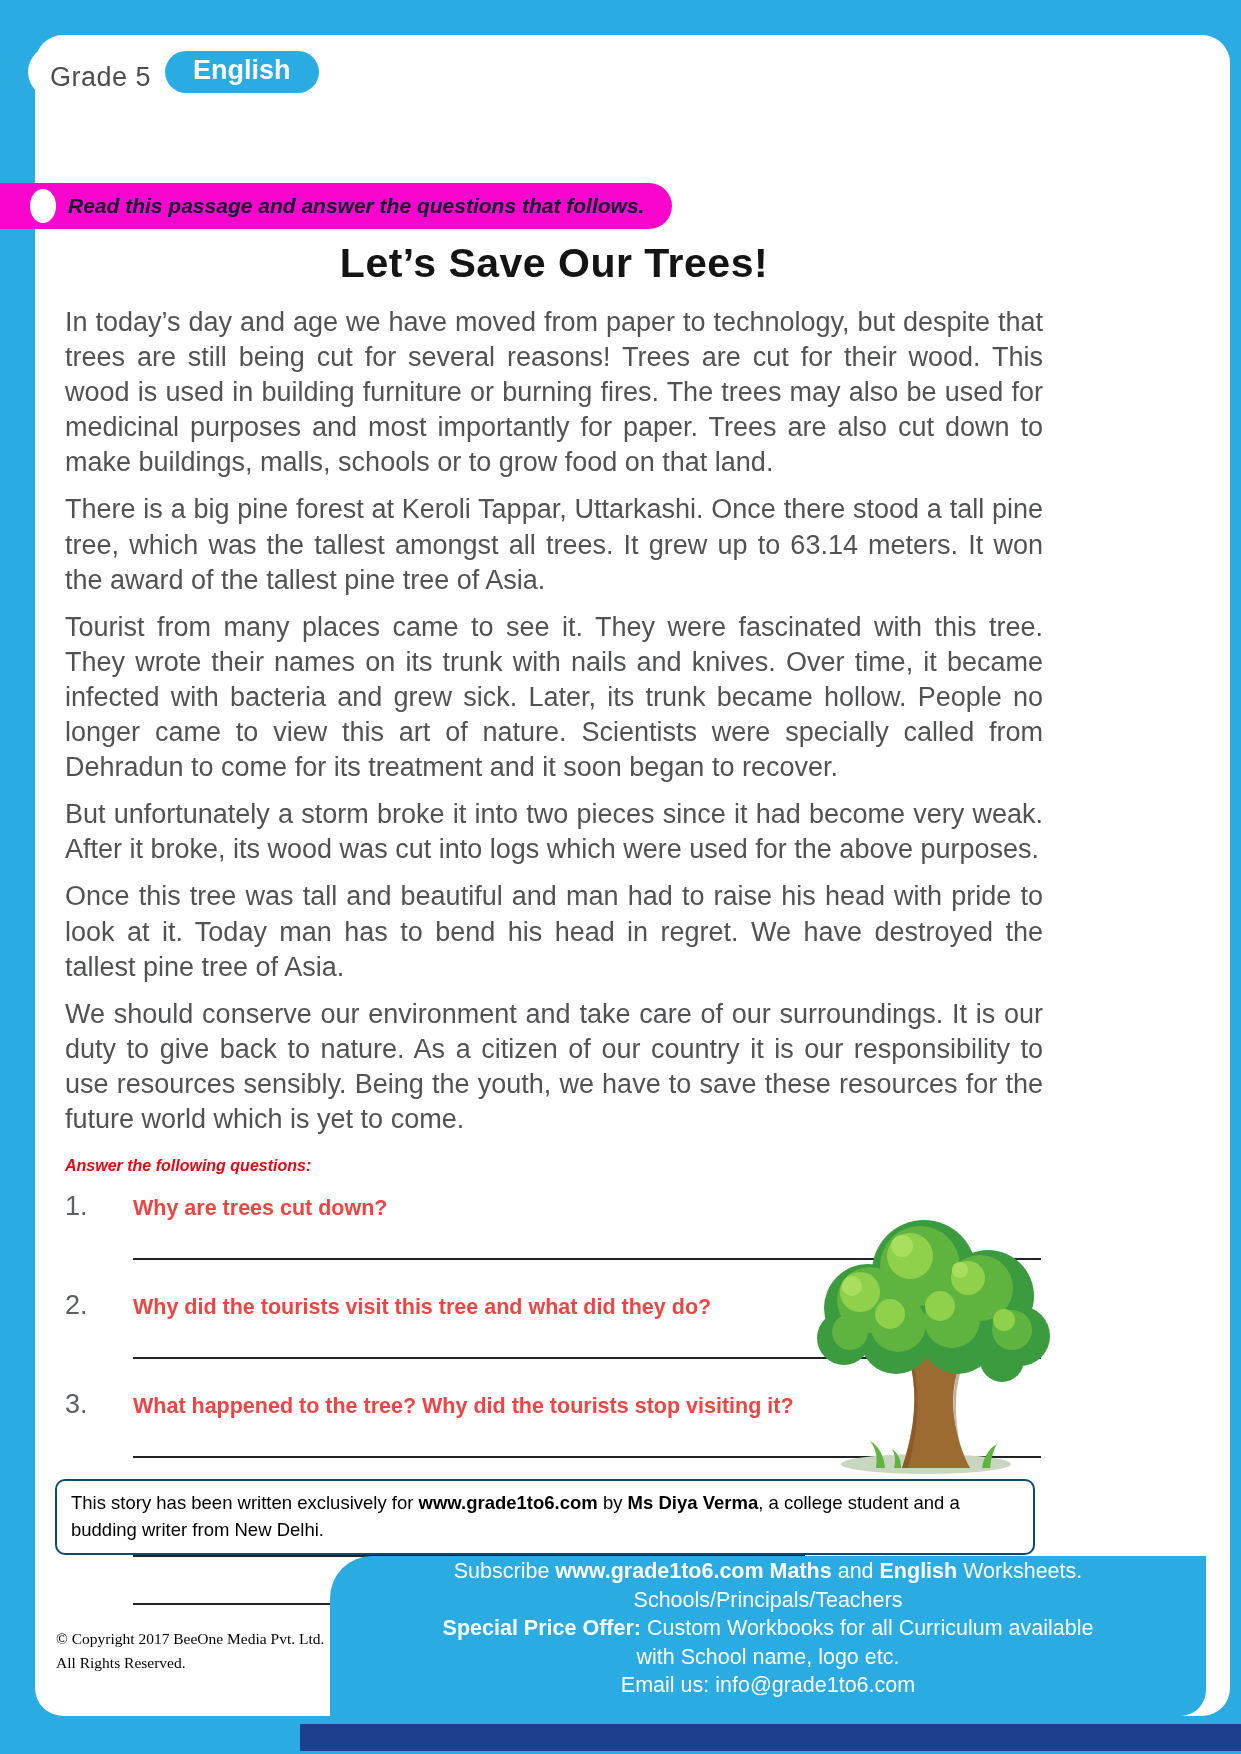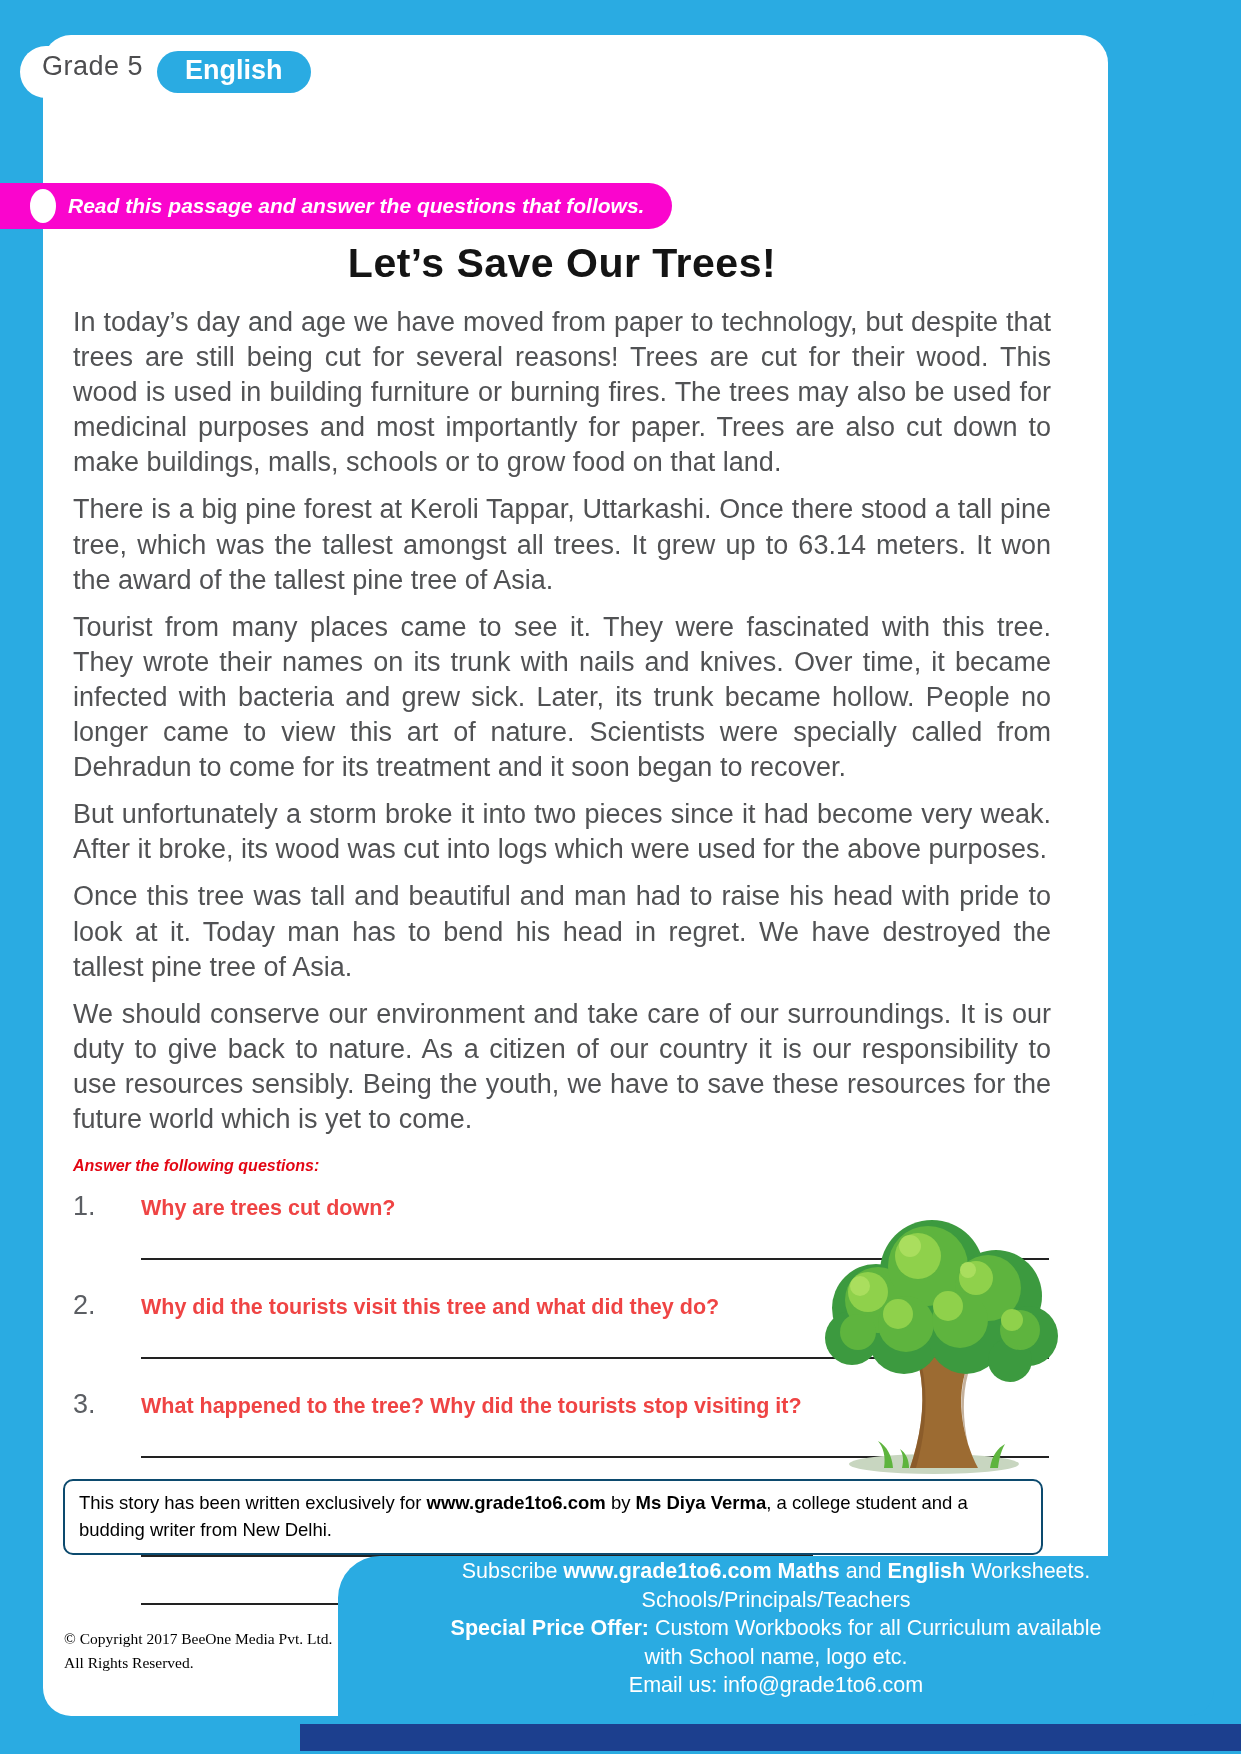--- a/index.html
+++ b/index.html
@@ -4,47 +4,47 @@
 <style>
   * { box-sizing: border-box; margin: 0; padding: 0; }
   html, body { margin: 0; background: #2aabe2; }
   .canvas {
     position: relative; width: 1241px; height: 1754px;
     background: #2aabe2; overflow: hidden;
     font-family: "Liberation Sans", sans-serif;
   }
   .page {
     position: absolute; left: 35px; top: 35px;
-    width: 1065px; height: 1681px;
-    background: #ffffff; border-radius: 28px; margin-left: 8px;
+    width: 1195px; height: 1681px;
+    background: #ffffff; border-radius: 28px;
   }
   
   .grade-badge {
-    position: absolute; left: 20px; top: 46px;
+    position: absolute; left: 28px; top: 46px;
     background: #ffffff; border-radius: 30px;
-    display: flex; align-items: flex-start; gap: 14px;
+    display: flex; align-items: flex-end; gap: 14px;
     padding: 5px 6px 5px 22px;
   }
   .grade-label { font-size: 27px; color: #4d4d4f; letter-spacing: 0.5px; }
   .subject-pill {
     background: #2aabe2; color: #fff; font-weight: 700; font-size: 27px;
     border-radius: 22px; padding: 6px 28px 9px; line-height: 1;
   }
   
   .banner {
     position: absolute; left: 0; top: 183px; height: 46px;
     background: #fa05cd; border-radius: 0 23px 23px 0;
     display: flex; align-items: center;
     padding-left: 68px; padding-right: 28px;
   }
   .banner-notch {
     position: absolute; left: 30px; top: 6px; width: 26px; height: 34px;
     background: #ffffff; border-radius: 50%;
   }
-  .banner-text { font-size: 21px; font-weight: 700; font-style: italic; color: #ffffff; white-space: nowrap; }
+  .banner-text { font-size: 21px; font-weight: 700; font-style: italic; color: #0f172a; white-space: nowrap; }
   
   .content { position: absolute; left: 30px; top: 205px; width: 978px; }
   .title {
     text-align: center; font-size: 41px; font-weight: 700; color: #141414;
     letter-spacing: 0.5px; margin-bottom: 18px;
   }
   .passage p {
     font-size: 27px; line-height: 1.3; color: #515254;
     text-align: justify; margin-bottom: 12px;
   }

